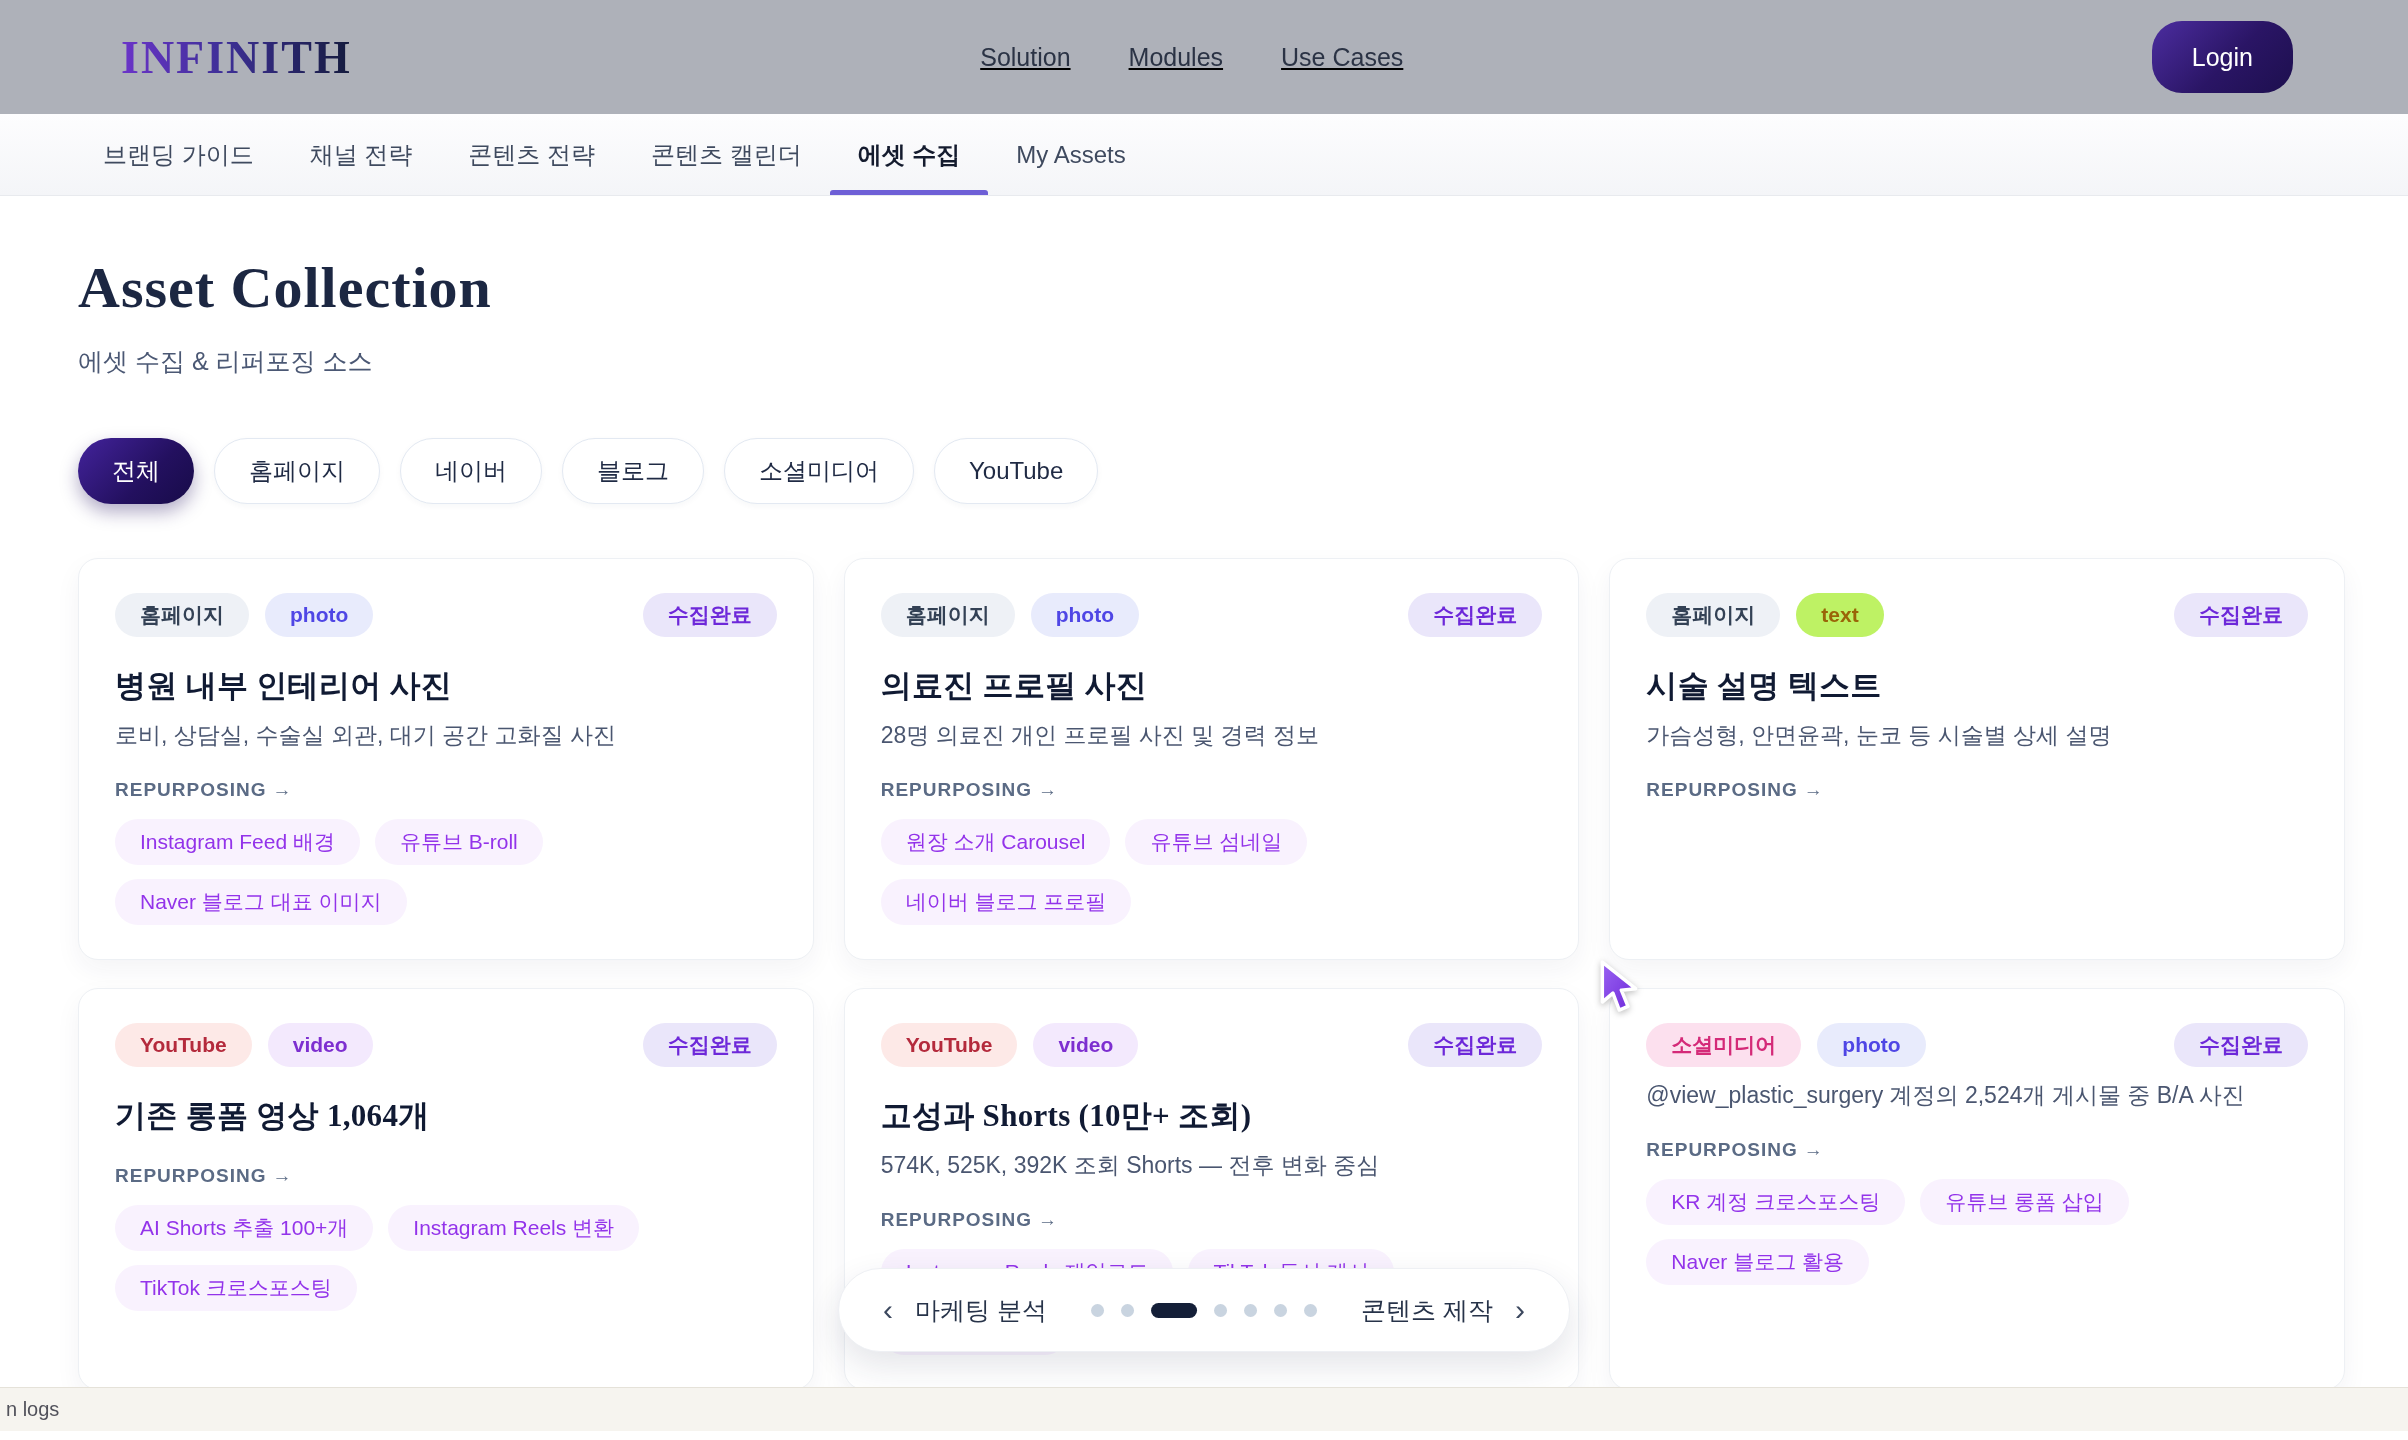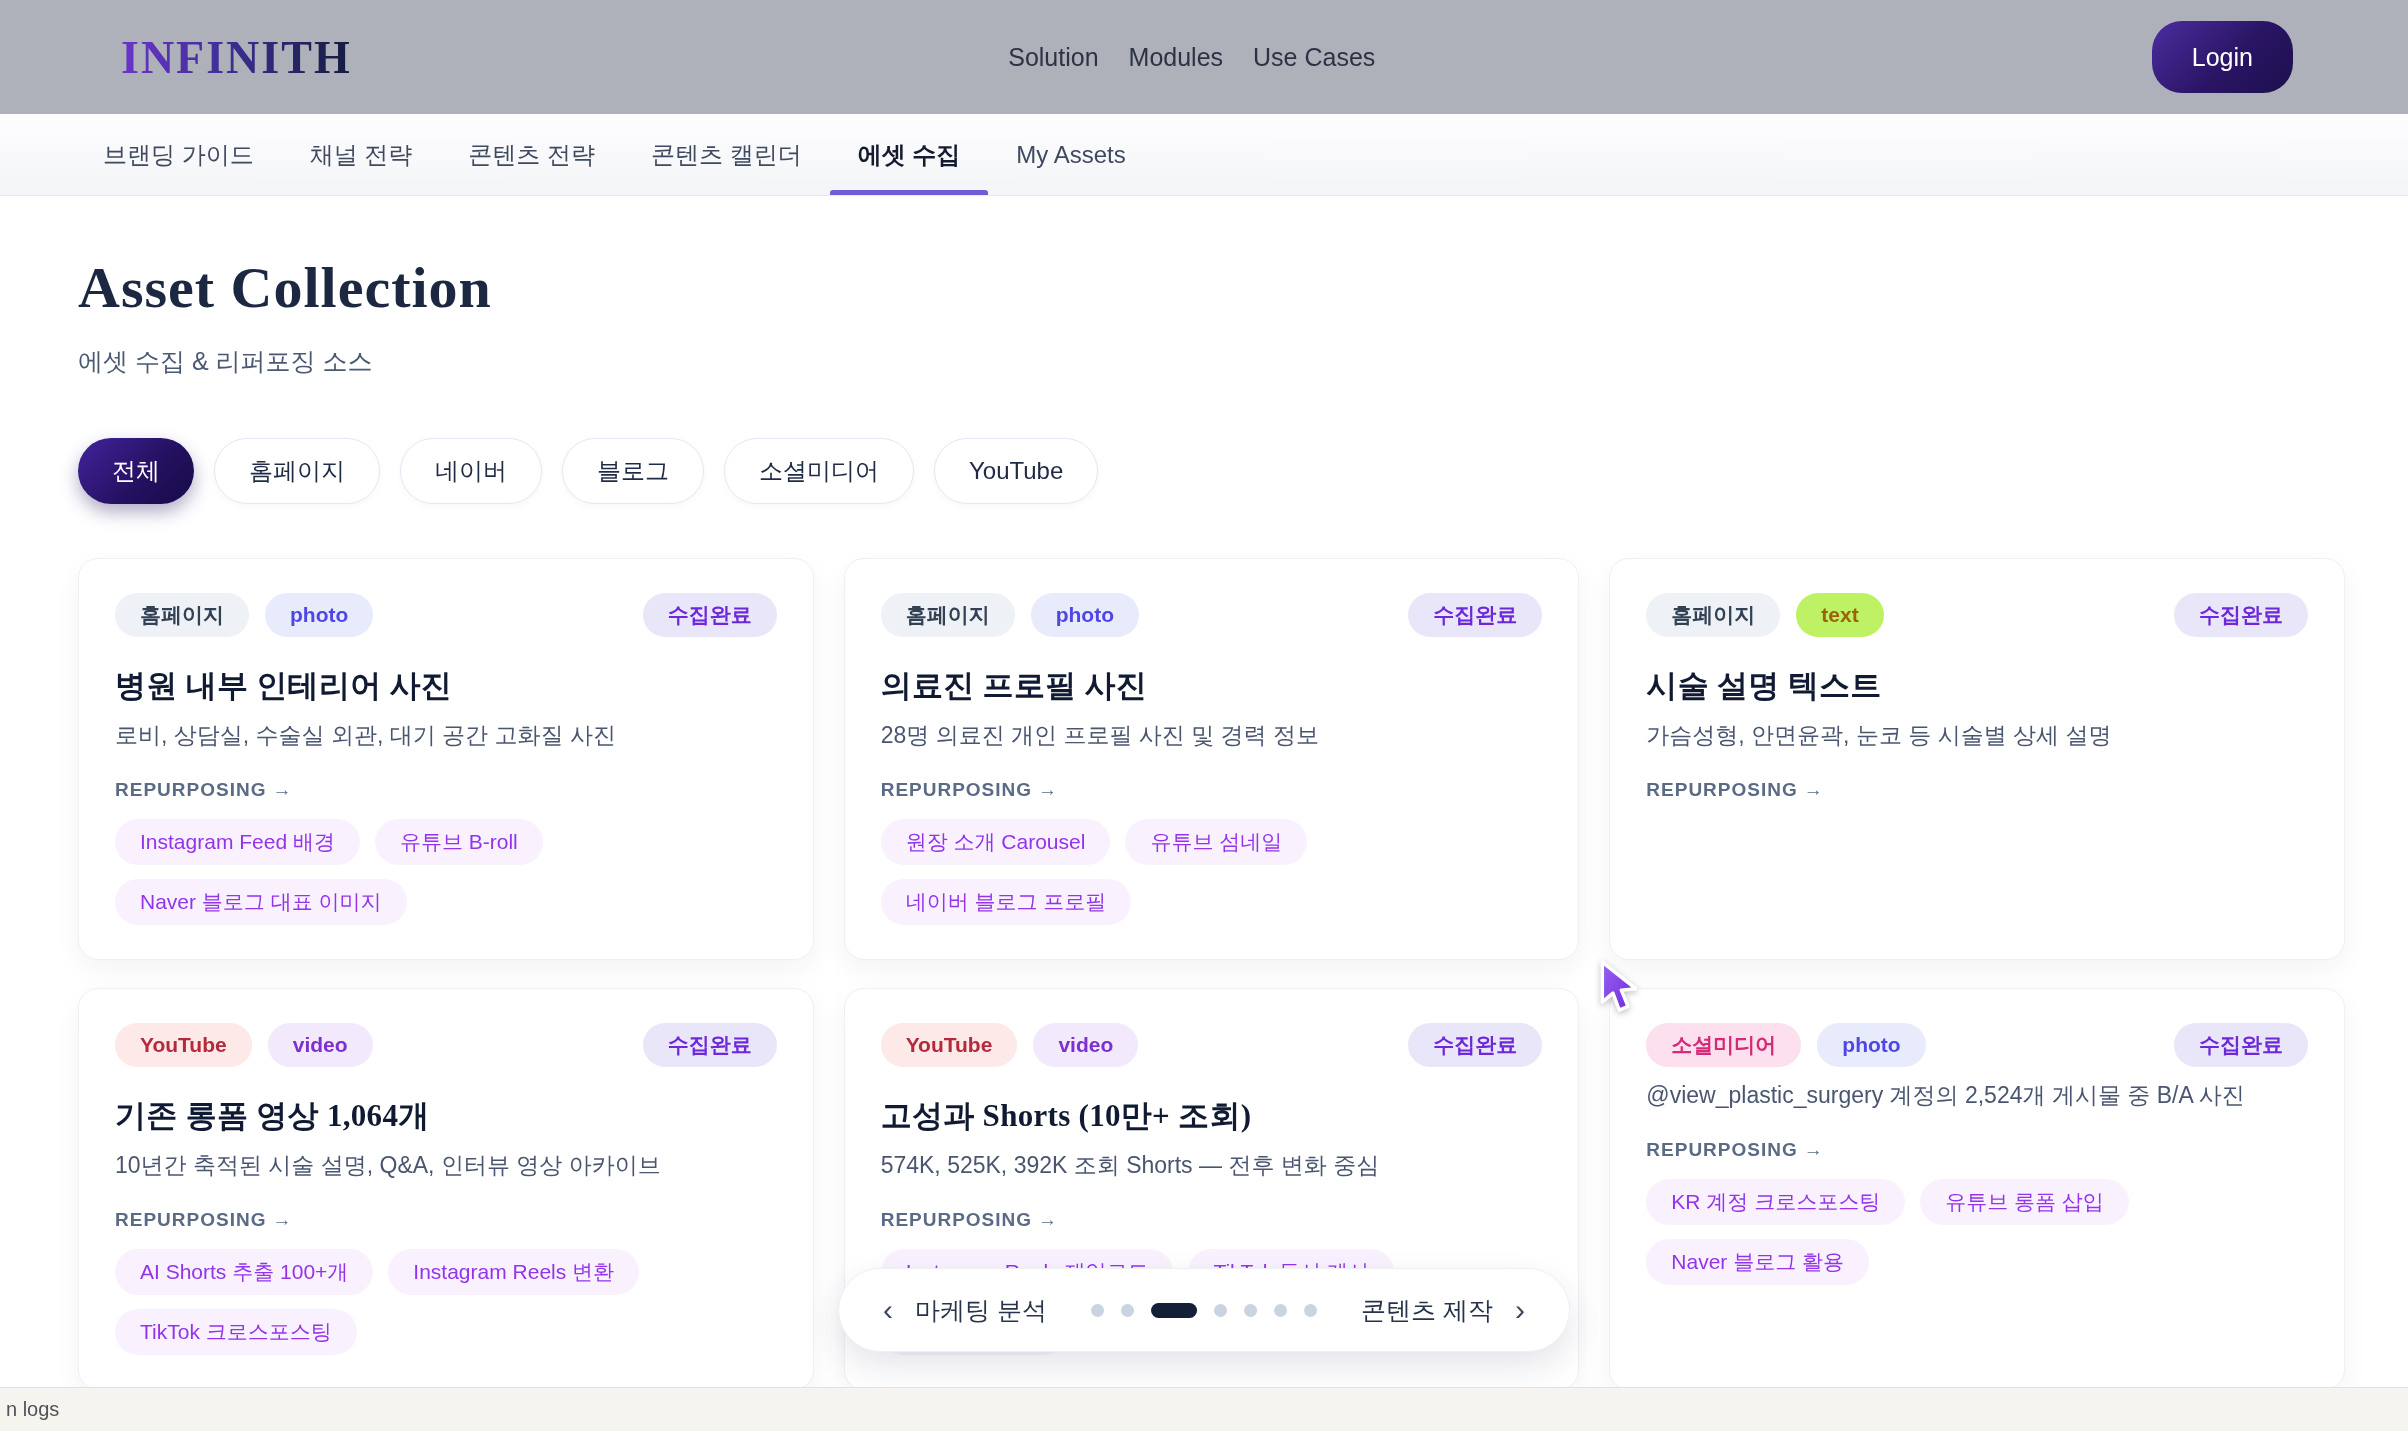--- a/index.html
+++ b/index.html
@@ -5,21 +5,21 @@
   * { margin:0; padding:0; box-sizing:border-box; }
   html,body { width:2408px; height:1440px; overflow:hidden; background:#ffffff;
     font-family:"Liberation Sans","DejaVu Sans",sans-serif; }
   .page { position:relative; width:2408px; height:1440px; background:#ffffff; }
 
   
   .header { height:114px; background:#aeb1b9; display:flex; align-items:center; padding:0 115px 0 121px; }
   .logo { font-family:"Liberation Serif","DejaVu Serif",serif; font-weight:bold; font-size:46px;
     letter-spacing:2px; background:linear-gradient(90deg,#6b34c9 0%,#3d2f96 45%,#141b3d 100%);
     -webkit-background-clip:text; background-clip:text; color:transparent; cursor:pointer; }
-  .nav { display:flex; gap:30px; margin:0 auto; padding-right:120px; }
+  .nav { display:flex; gap:58px; margin:0 auto; padding-right:120px;text-decoration:underline; }
   .nav-item { font-size:25px; color:#2b3345; font-weight:500; cursor:pointer; }
   .login-btn { height:72px; padding:0 40px; border:none; border-radius:30px; cursor:pointer;
     background:linear-gradient(135deg,#4c2da0 0%,#2a1565 55%,#1d0f4e 100%);
     color:#ffffff; font-size:25px; font-family:inherit; display:flex; align-items:center; }
 
   
   .tabstrip { height:82px; background:linear-gradient(180deg,#fdfdfe 0%,#f4f5f8 100%);
     border-bottom:1px solid #e8eaee; display:flex; align-items:stretch; padding-left:75px; }
   .tab { position:relative; display:flex; align-items:center; padding:0 28px; font-size:24px;
     color:#3f4a5f; cursor:pointer; white-space:nowrap; }
@@ -167,21 +167,20 @@
         <div class="rep-label"><span>REPURPOSING</span><span class="arrow">→</span></div>
       </article>
 
       <article class="card">
         <div class="tag-row">
           <span class="tag t-youtube">YouTube</span>
           <span class="tag t-video">video</span>
           <span class="tag t-status">수집완료</span>
         </div>
         <h3 class="card-title">기존 롱폼 영상 1,064개</h3>
-        <p class="card-desc">10년간 축적된 시술 설명, Q&amp;A, 인터뷰 영상 아카이브</p>
         <div class="rep-label"><span>REPURPOSING</span><span class="arrow">→</span></div>
         <div class="rep-tags narrow">
           <span class="rtag">AI Shorts 추출 100+개</span>
           <span class="rtag">Instagram Reels 변환</span>
           <span class="rtag">TikTok 크로스포스팅</span>
         </div>
       </article>
 
       <article class="card">
         <div class="tag-row">

